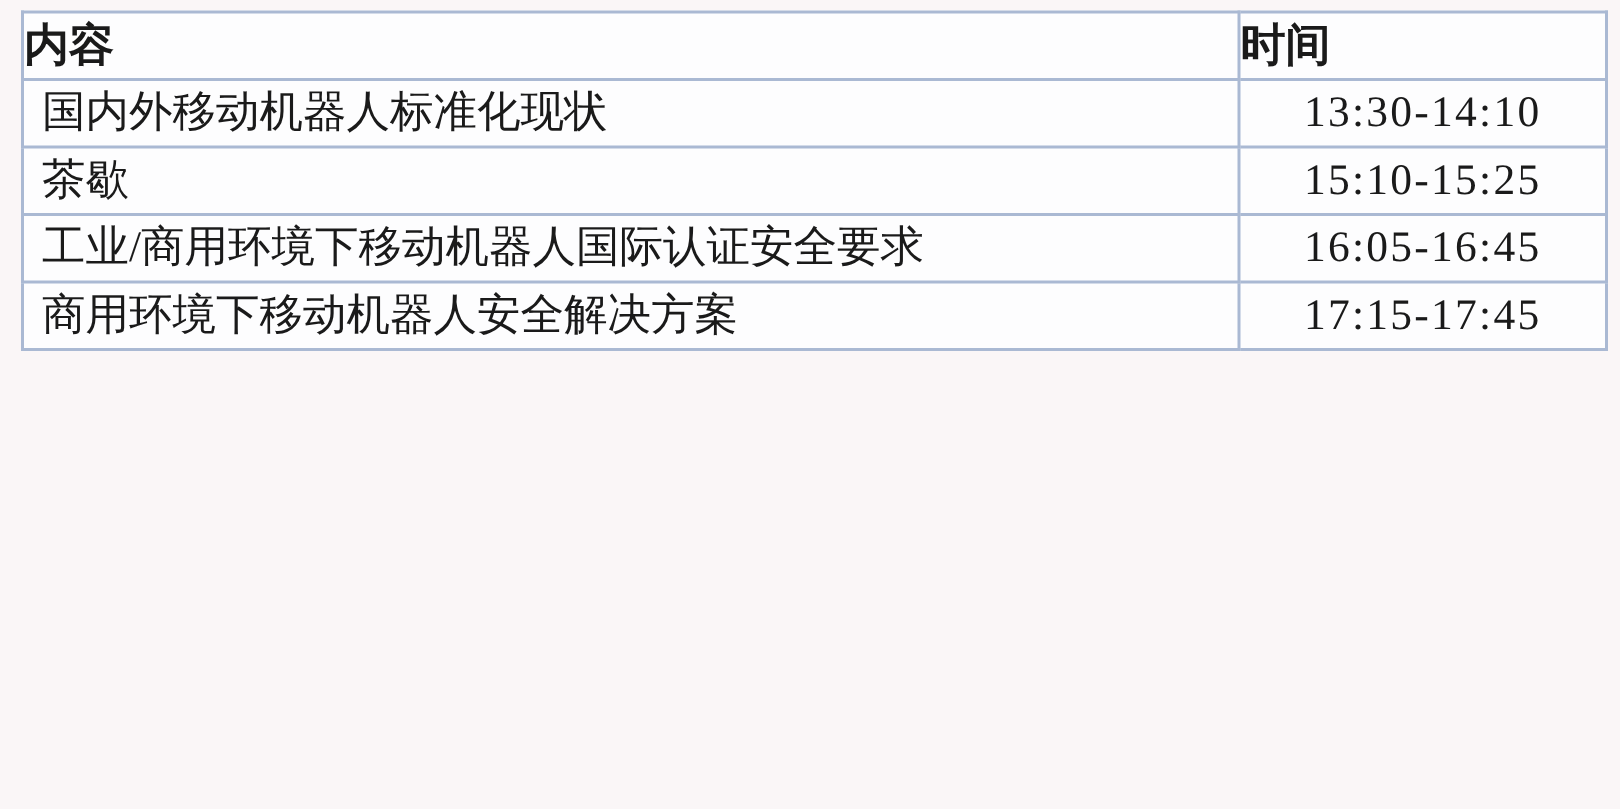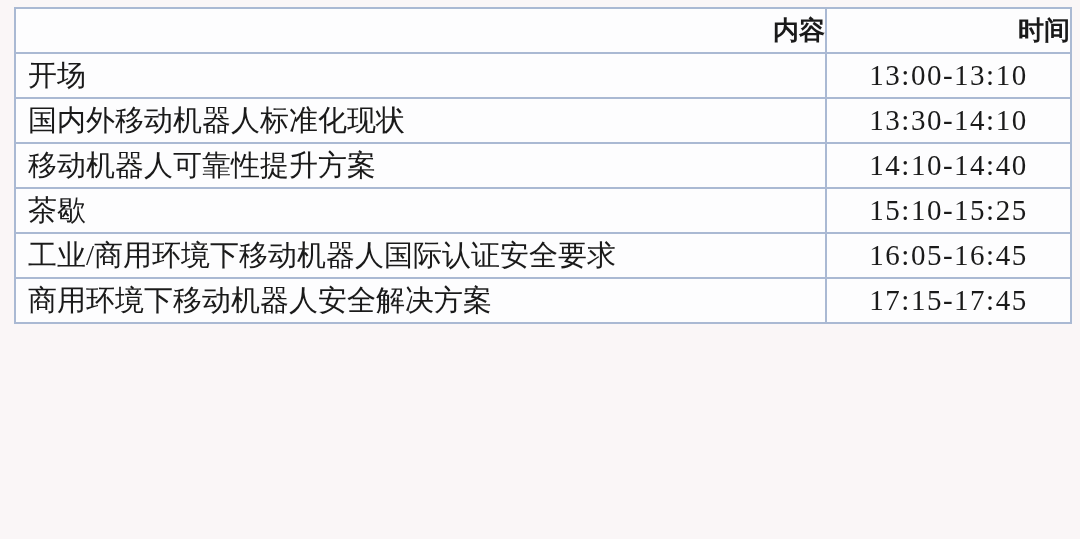--- a/index.html
+++ b/index.html
@@ -33,22 +33,22 @@
     color: #1a1a1a;
     font-size: 29px;
     line-height: 1;
     vertical-align: middle;
     background: #fdfdfe;
     overflow: hidden;
     white-space: nowrap;
   }
   th {
     font-weight: bold;
-    text-align: right;
-    font-size: 26px;
+    text-align: left;
+    font-size: 30px;
   }
   td.content-cell {
     text-align: left;
     padding-left: 12px;
   }
   td.time-cell {
     text-align: center;
     letter-spacing: 1.5px;
   }
 </style>
@@ -62,30 +62,22 @@
       <col class="col-time">
     </colgroup>
     <thead>
       <tr>
         <th>内容</th>
         <th>时间</th>
       </tr>
     </thead>
     <tbody>
       <tr>
-        <td class="content-cell">开场</td>
-        <td class="time-cell">13:00-13:10</td>
-      </tr>
-      <tr>
         <td class="content-cell">国内外移动机器人标准化现状</td>
         <td class="time-cell">13:30-14:10</td>
-      </tr>
-      <tr>
-        <td class="content-cell">移动机器人可靠性提升方案</td>
-        <td class="time-cell">14:10-14:40</td>
       </tr>
       <tr>
         <td class="content-cell">茶歇</td>
         <td class="time-cell">15:10-15:25</td>
       </tr>
       <tr>
         <td class="content-cell">工业/商用环境下移动机器人国际认证安全要求</td>
         <td class="time-cell">16:05-16:45</td>
       </tr>
       <tr>

